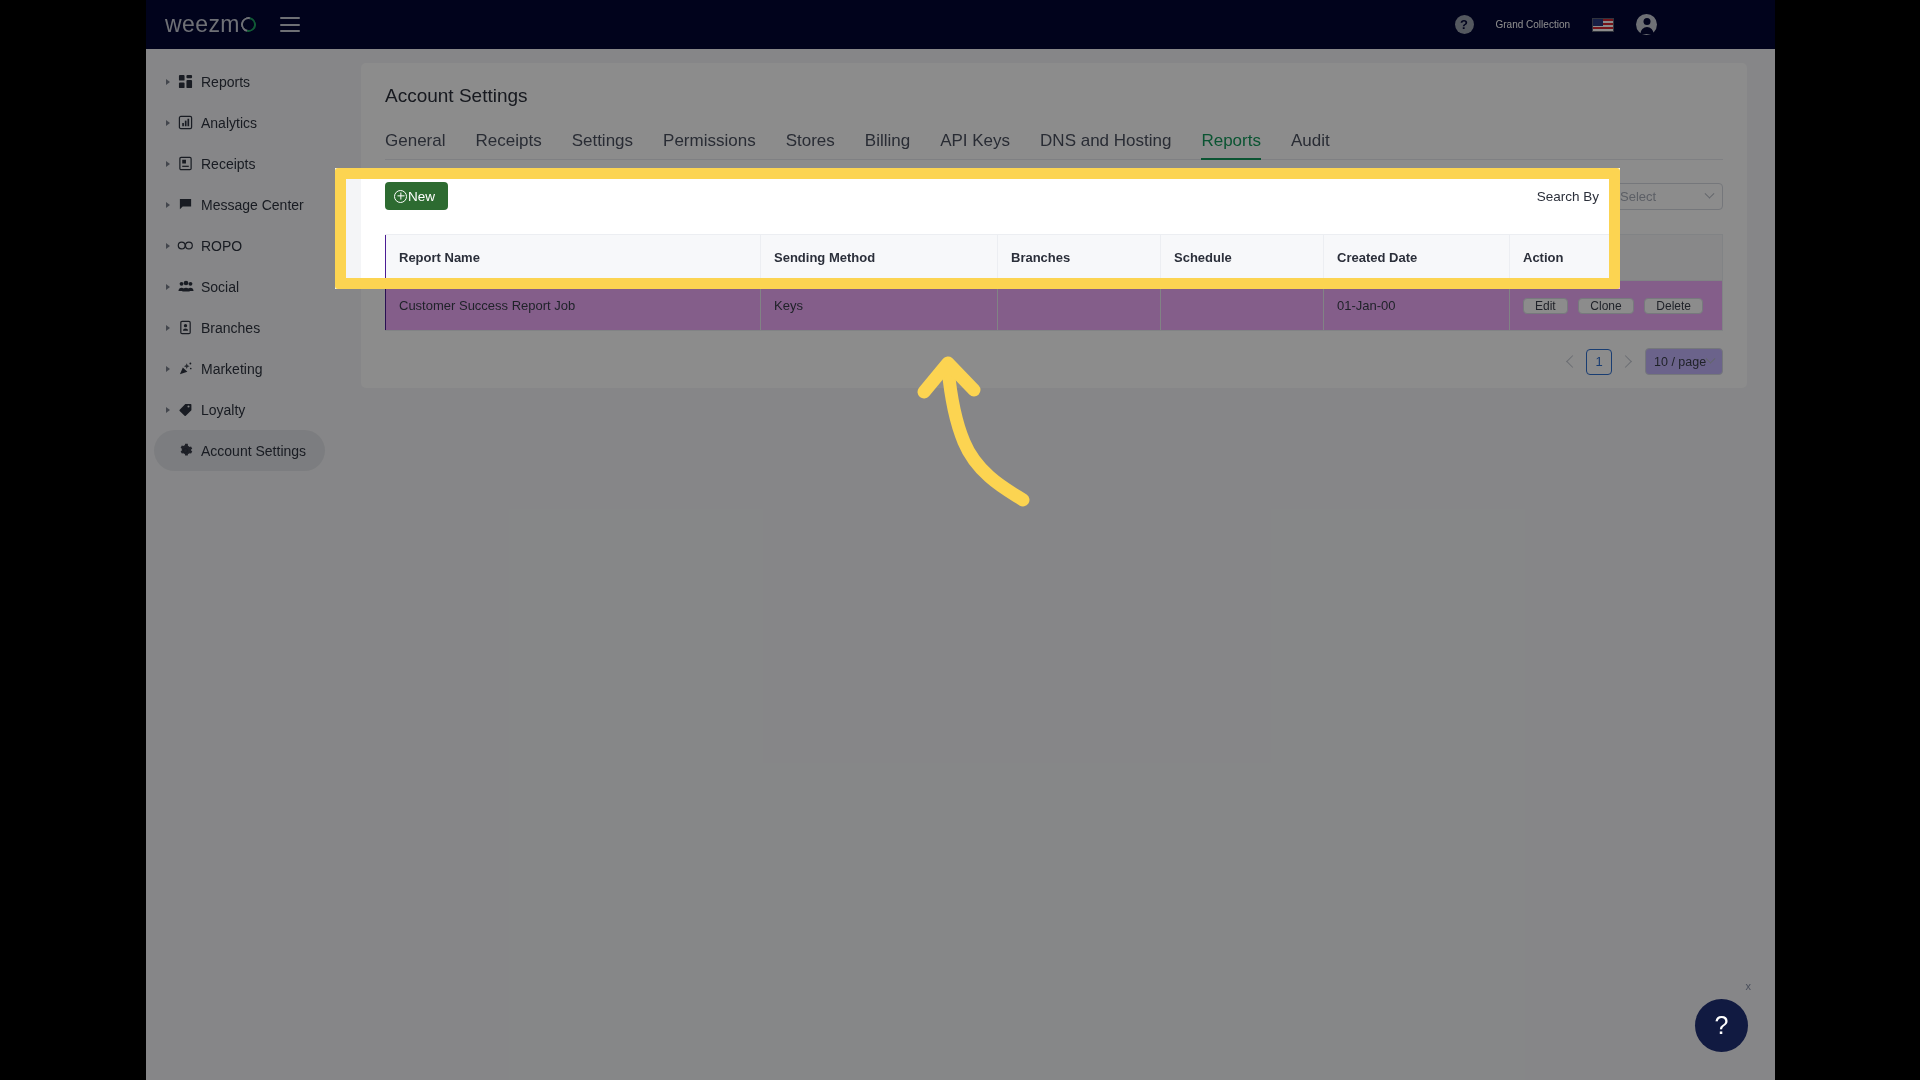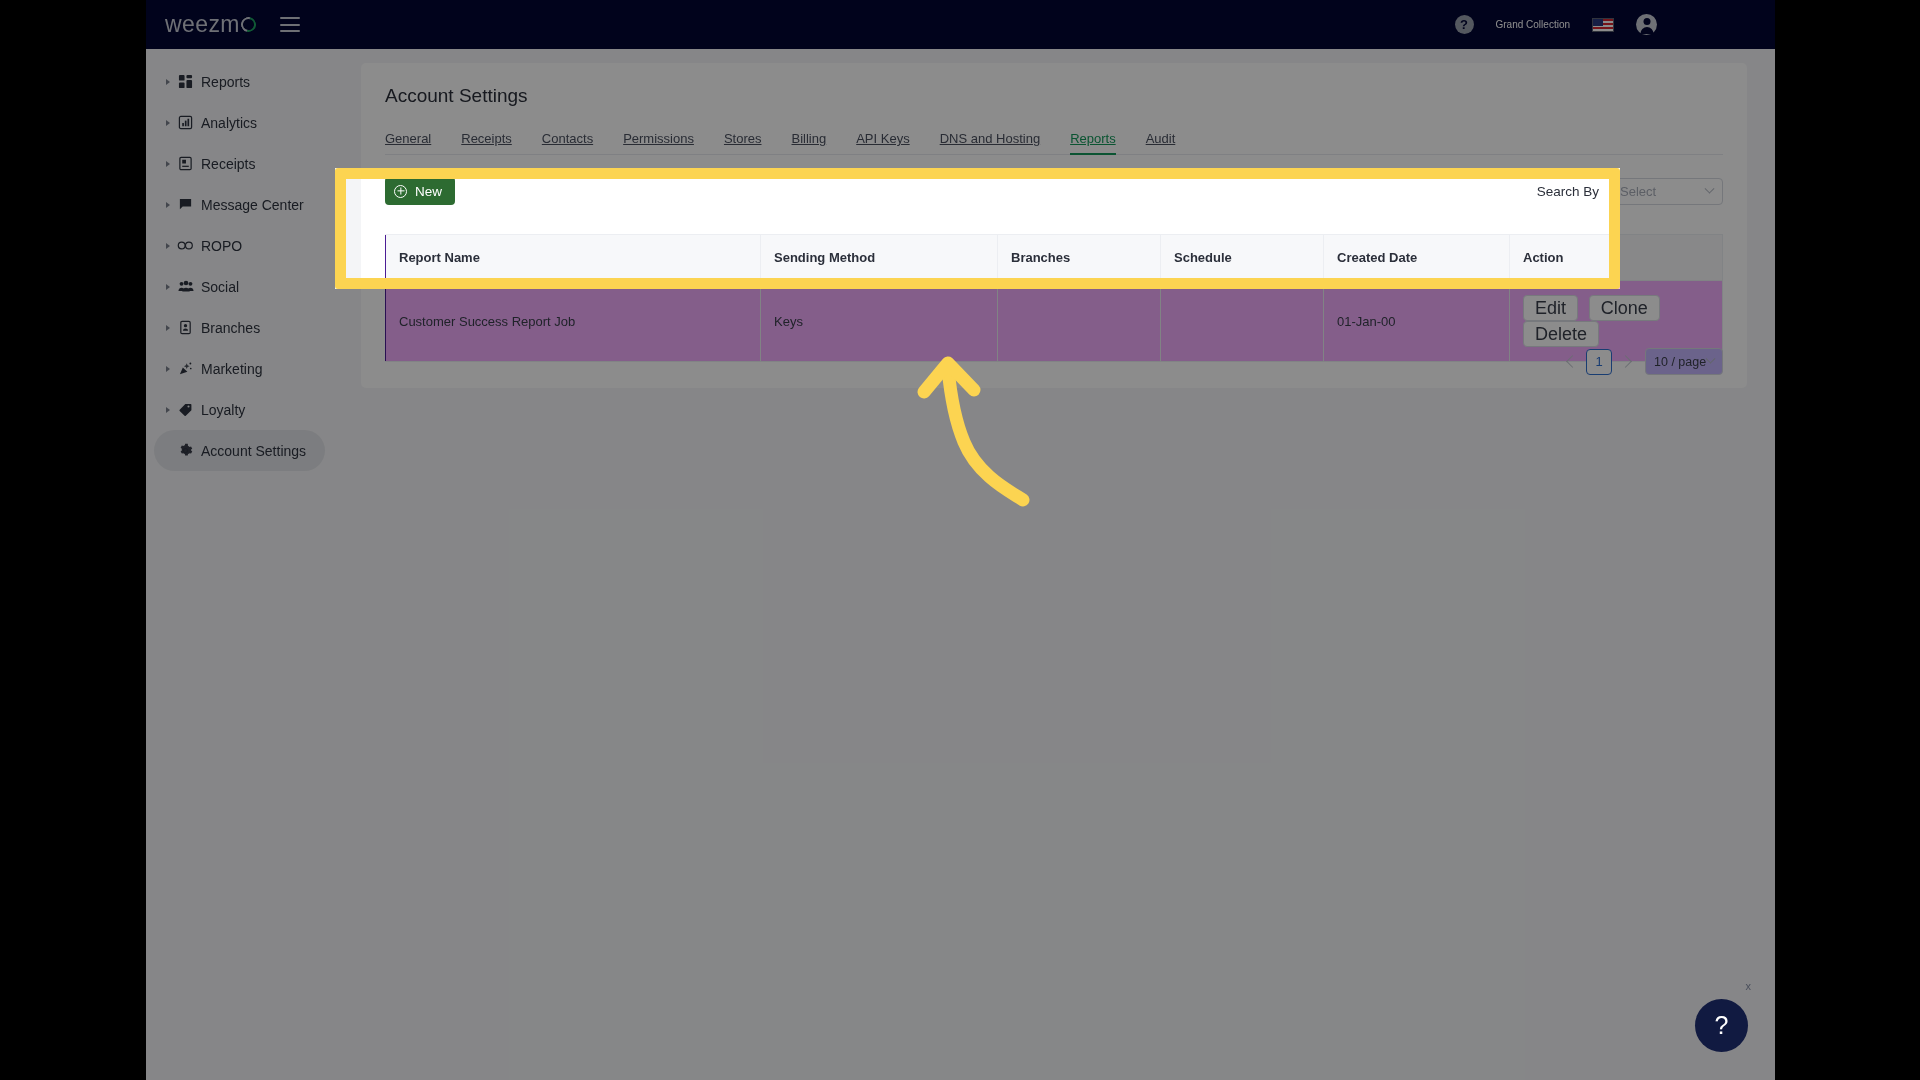--- a/index.html
+++ b/index.html
@@ -183,28 +183,27 @@
     font-weight: 400;
   }
   .tabs {
     display: flex;
     gap: 30px;
     margin-top: 24px;
     border-bottom: 1px solid #e8eaee;
     padding-bottom: 9px;
   }
   .tab {
-    font-size: 13px;
+    font-size: 17px;
     color: #4b5160;
     cursor: pointer;
     position: relative;
     padding-bottom: 9px;
     margin-bottom: -10px;
     white-space: nowrap;
-    text-decoration: underline;
   }
   .tab.active { color: #159a5c; }
   .tab.active::after {
     content: "";
     position: absolute;
     left: 0; right: 0; bottom: 0;
     height: 2px;
     background: #159a5c;
   }
 
@@ -214,21 +213,21 @@
     align-items: center;
   }
   .new-btn {
     background: #2d6b31;
     color: #fff;
     border: none;
     border-radius: 4px;
     height: 28px;
     padding: 0 13px 0 9px;
     font-size: 13.5px;
-    display: flex; align-items: center; gap: 8px;
+    display: flex; align-items: center; gap: 1px;
     cursor: pointer;
     font-family: inherit;
   }
   .plus-circle {
     width: 13px; height: 13px;
     border: 1.3px solid #fff;
     border-radius: 50%;
     position: relative;
     flex: 0 0 auto;
   }
@@ -297,23 +296,23 @@
   .col-name { width: 375px; }
   .col-send { width: 237px; }
   .col-branch { width: 163px; }
   .col-sched { width: 163px; }
   .col-date { width: 186px; }
   .action-cell { padding-left: 13px; }
   .act-btn {
     border: 1px solid #d9dce3;
     background: #fff;
     border-radius: 4px;
-    font-size: 18px;
+    font-size: 12px;
     color: #3a3f4b;
-    height: 26px;
+    height: 16px;
     padding: 0 11px;
     margin-right: 7px;
     cursor: pointer;
     font-family: inherit;
   }
 
   
   .pagination {
     position: absolute;
     right: 24px; top: 285px;
@@ -555,21 +554,21 @@
   </div>
 
   <div id="content">
     <div id="card">
 
       <div class="page-title">Account Settings</div>
 
       <div class="tabs">
         <div class="tab">General</div>
         <div class="tab">Receipts</div>
-        <div class="tab">Contacts</div>
+        <div class="tab">Settings</div>
         <div class="tab">Permissions</div>
         <div class="tab">Stores</div>
         <div class="tab">Billing</div>
         <div class="tab">API Keys</div>
         <div class="tab">DNS and Hosting</div>
         <div class="tab active">Reports</div>
         <div class="tab">Audit</div>
       </div>
 
       <div class="toolbar">

